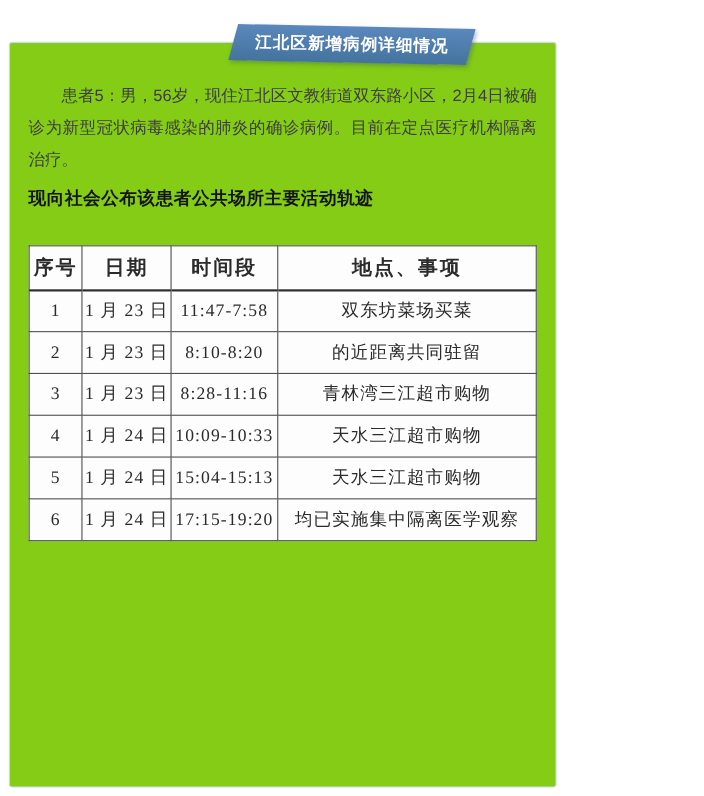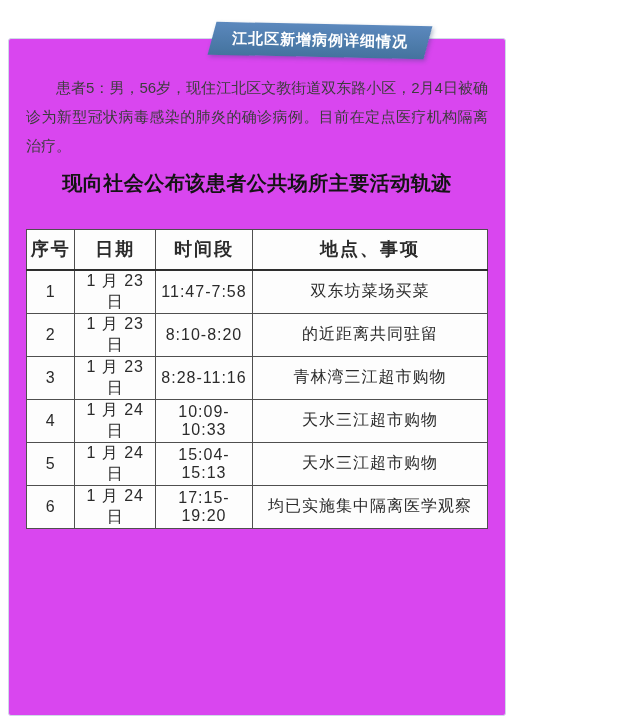--- a/index.html
+++ b/index.html
@@ -8,21 +8,21 @@
     position:relative;
     width:640px; height:724px;
     background:#ffffff;
     overflow:hidden;
     font-family:"Liberation Sans","DejaVu Sans",sans-serif;
   }
   .panel {
     position:absolute;
     left:8px; top:38px;
     width:498px; height:678px;
-    background:#d946ef;
+    background:#84cc16;
     border:1px solid #cfdae7;
     border-radius:3px;
   }
   .banner {
     position:absolute;
     top:24px; left:50%;
     transform:translateX(-50%) rotate(1.2deg);
     z-index:3;
     padding:7px 20px;
     white-space:nowrap;
@@ -44,31 +44,31 @@
   .content p {
     font-size:15px;
     line-height:29px;
     color:#3d3d3d;
     text-indent:2em;
     text-align:justify;
     margin-bottom:10px;
   }
   .table-caption {
     margin:8px 0 12px 0;
-    text-align:center;
-    font-size:20px;
+    text-align:left;
+    font-size:16px;
     font-weight:bold;
     color:#141414;
     letter-spacing:0.5px;
   }
   table.activity {
     width:100%;
     border-collapse:collapse;
     background:#fdfdfd;
-    font-family:Liberation Sans, sans-serif;
+    font-family:Liberation Serif, serif;
     color:#2b2b2b;
     table-layout:fixed;
     margin-top:32px;
   }
   table.activity th, table.activity td {
     border:1px solid #4f4f4f;
     text-align:center;
     vertical-align:middle;
   }
   table.activity thead th {

